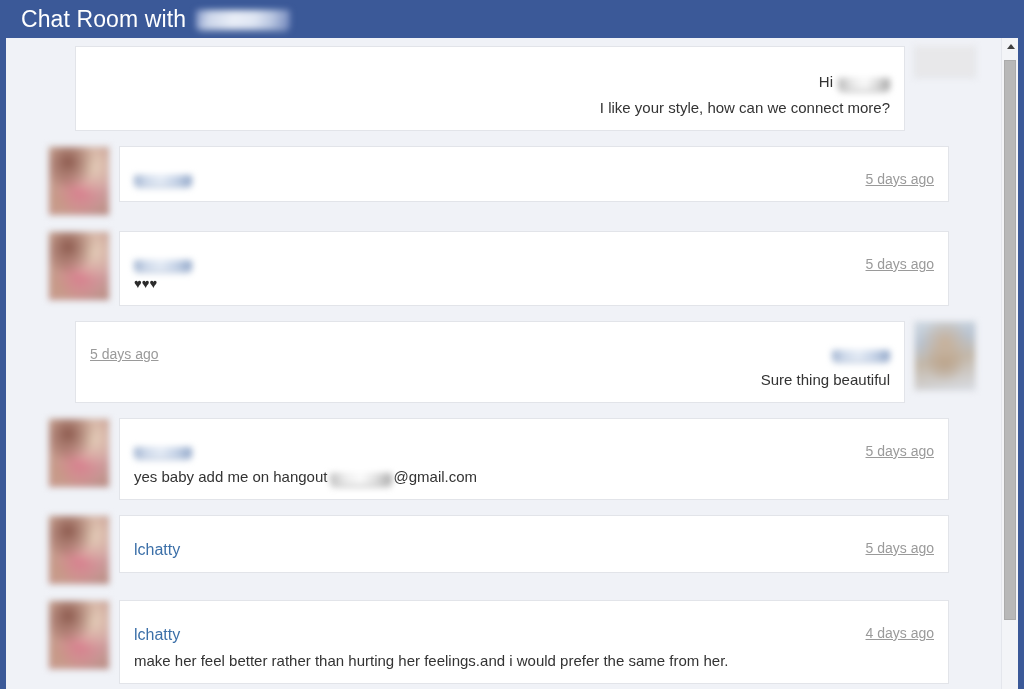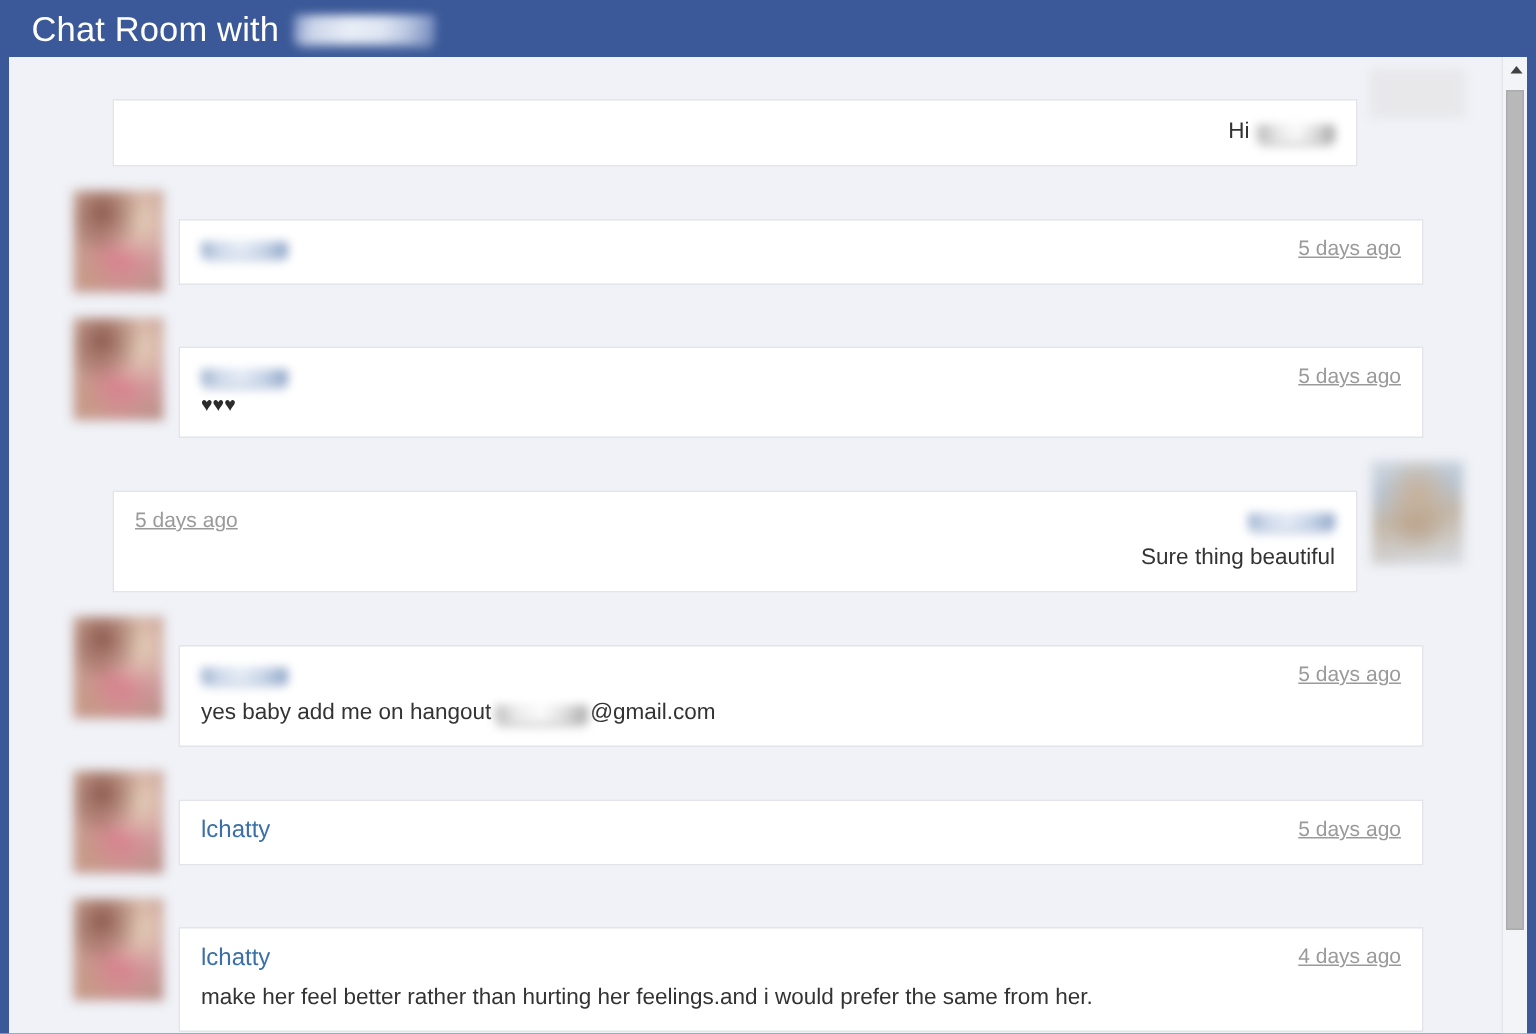--- a/index.html
+++ b/index.html
@@ -104,24 +104,23 @@
   }
 
   .avatar-left  { margin-right: 9px; }
   .avatar-right { margin-left: 9px; }
 
   
   .bubble {
     background: #ffffff;
     border: 1px solid #e2e4e9;
     box-sizing: border-box;
-    padding: 10px 14px 12px 14px;
+    padding: 24px 14px 12px 14px;
     position: relative;
     min-height: 44px;
-    margin-top: 20px;
   }
   .bubble-incoming { width: 830px; }
   .bubble-outgoing { width: 830px; }
   .bubble-first    { width: 830px; }
 
   .bubble-head {
     display: flex;
     align-items: flex-start;
     justify-content: space-between;
     min-height: 18px;
@@ -234,20 +233,21 @@
 </div>
 
 <div class="chat-frame">
   <div class="chat-scroll-area">
 
     <div class="msg-row outgoing">
       <div class="bubble bubble-first">
         <div class="bubble-head head-right">
           <span class="msg-text text-right" style="margin-top:0;"><span>Hi</span><span class="redact redact-hi"></span></span>
         </div>
+        <div class="msg-text text-right">I like your style, how can we connect more?</div>
       </div>
       <div class="avatar av-top-cut avatar-right"></div>
     </div>
 
     <div class="msg-row">
       <div class="avatar av-pink avatar-left"></div>
       <div class="bubble bubble-incoming">
         <div class="bubble-head">
           <span class="redact redact-name"></span>
           <span class="timestamp">5 days ago</span>

